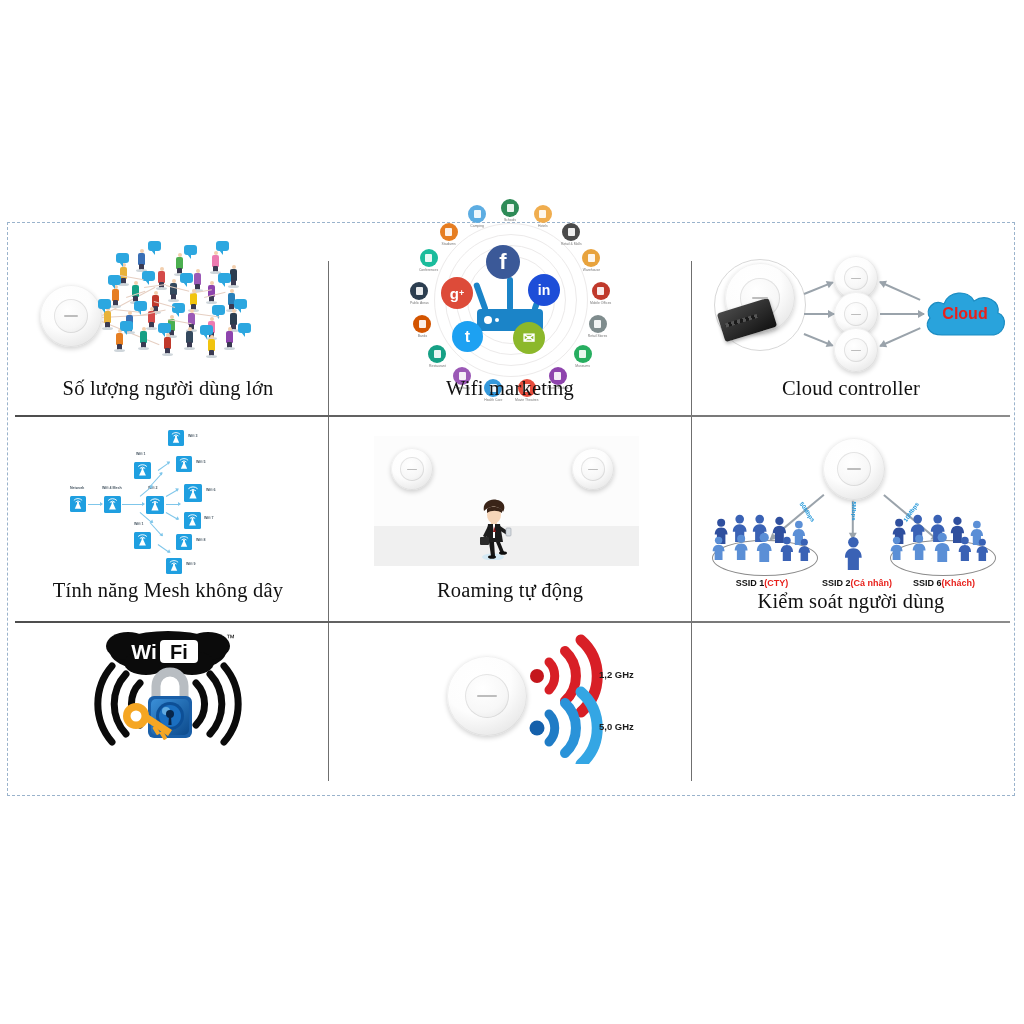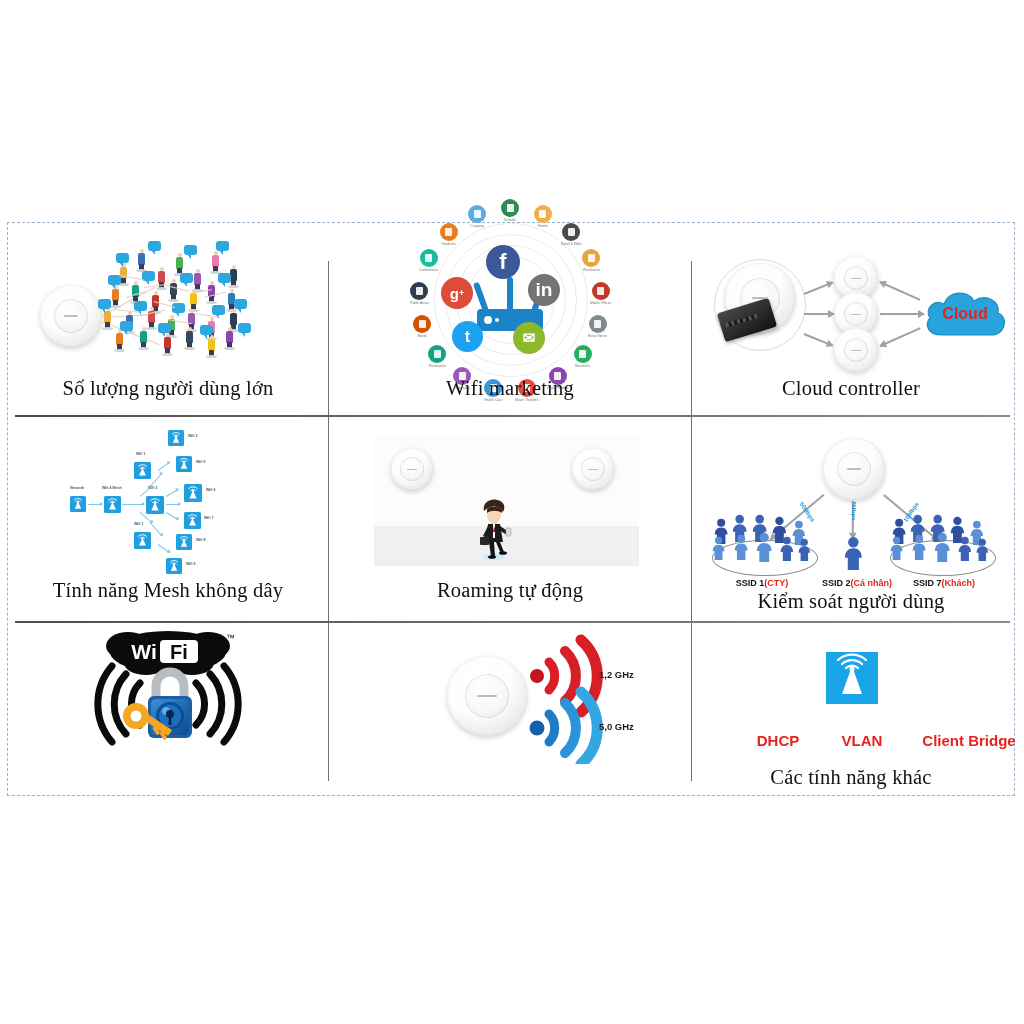--- a/index.html
+++ b/index.html
@@ -336,21 +336,21 @@
           <div class="ant" style="left:30px;height:34px;"></div>
           <div class="ant" style="left:54px;height:30px;transform:rotate(20deg);"></div>
           <div class="box">
             <div class="led"></div>
             <div class="led2"></div>
           </div>
         </div>
 
         <div class="sicon" style="left:157px;top:22px;width:34px;height:34px;background:#3b5998;font-size:22px;">f</div>
         <div class="sicon" style="left:112px;top:54px;width:32px;height:32px;background:#dd4b39;font-size:15px;">g<span style="font-size:9px;">+</span></div>
-        <div class="sicon" style="left:199px;top:51px;width:32px;height:32px;background:#737373;font-size:19px;">in</div>
+        <div class="sicon" style="left:199px;top:51px;width:32px;height:32px;background:#1d4ed8;font-size:14px;">in</div>
         <div class="sicon" style="left:123px;top:98px;width:31px;height:31px;background:#1da1f2;font-size:16px;">t</div>
         <div class="sicon" style="left:184px;top:99px;width:32px;height:32px;background:#8cb82b;font-size:15px;">✉</div>
 
         <div id="venueicons">
             <div class="sicon" style="left: 172px; top: -24px; width: 18px; height: 18px; background: rgb(46, 139, 87); font-size: 8px;">
               <span style="display:block;width:7px;height:8px;background:#fff;border-radius:1px;opacity:.9"></span>
             </div>
             <div class="slabel" style="left: 181px; top: -5px;">Schools</div>
             <div class="sicon" style="left: 204.873px; top: -17.855px; width: 18px; height: 18px; background: rgb(240, 173, 78); font-size: 8px;">
               <span style="display:block;width:7px;height:8px;background:#fff;border-radius:1px;opacity:.9"></span>
@@ -728,21 +728,21 @@
                   <circle cx="6" cy="4" r="3.4" fill="#3a62b5"></circle>
                   <path d="M6 8 C2 8 0.6 11 0.6 14 L2.4 14 L2.4 22 L9.6 22 L9.6 14 L11.4 14 C11.4 11 10 8 6 8 Z" fill="#3a62b5"></path>
                 </svg></div>
               <div style="position: absolute; left: 88px; top: 24px;"><svg viewBox="0 0 12 22" width="12.65" height="23">
                   <circle cx="6" cy="4" r="3.4" fill="#3a62b5"></circle>
                   <path d="M6 8 C2 8 0.6 11 0.6 14 L2.4 14 L2.4 22 L9.6 22 L9.6 14 L11.4 14 C11.4 11 10 8 6 8 Z" fill="#3a62b5"></path>
                 </svg></div>
             </div>
         </div>
         <div class="ssid" style="left:252px;top:162px;">
-          <span>SSID 7</span><span class="red">(Khách)</span>
+          <span>SSID 6</span><span class="red">(Khách)</span>
         </div>
       </div>
       <div class="caption" style="top:174px;">Kiểm soát người dùng</div>
     </div>
 
     <div class="cell" style="left:0px;top:399px;width:320px;height:174px;">
       <div class="art">
         <svg width="230" height="130" viewBox="0 0 230 130" style="position:absolute;left:48px;top:8px;">
 
           <g fill="none" stroke="#0b0b0b" stroke-linecap="round">
@@ -811,35 +811,15 @@
             <path d="M40 69 A34 34 0 0 1 40 119" stroke="#2a93d9" stroke-width="10"></path>
             <path d="M56 58 A48 48 0 0 1 56 130" stroke="#34a6e4" stroke-width="11"></path>
           </g>
         </svg>
 
         <div class="bandlabel" style="left:270px;top:47px;">1,2 GHz</div>
         <div class="bandlabel" style="left:270px;top:99px;">5,0 GHz</div>
       </div>
     </div>
 
-    <div class="cell" style="left:684px;top:399px;width:318px;height:174px;">
-      <div class="art">
-        <div class="towericon" style="left:134px;top:30px;width:52px;height:52px;">
-          <svg viewBox="0 0 52 52" width="52" height="52">
-            <path d="M26 14 L36 42 L16 42 Z" fill="#ffffff"></path>
-            <g fill="none" stroke="#ffffff" stroke-width="2.3" stroke-linecap="round">
-              <path d="M20 16 A9 9 0 0 1 32 16"></path>
-              <path d="M16 12 A15 15 0 0 1 36 12"></path>
-              <path d="M12 8 A21 21 0 0 1 40 8"></path>
-            </g>
-            <circle cx="26" cy="17" r="2.6" fill="#ffffff"></circle>
-          </svg>
-        </div>
-
-        <div class="featlabel" style="left:86px;top:110px;">DHCP</div>
-        <div class="featlabel" style="left:170px;top:110px;">VLAN</div>
-        <div class="featlabel" style="left:277px;top:110px;">Client Bridge</div>
-      </div>
-      <div class="caption" style="top:144px;">Các tính năng khác</div>
-    </div>
 
   </div>
 </div>
 
 </body></html>

